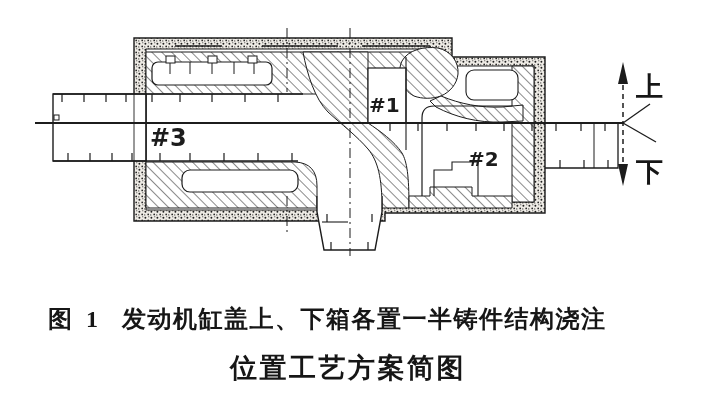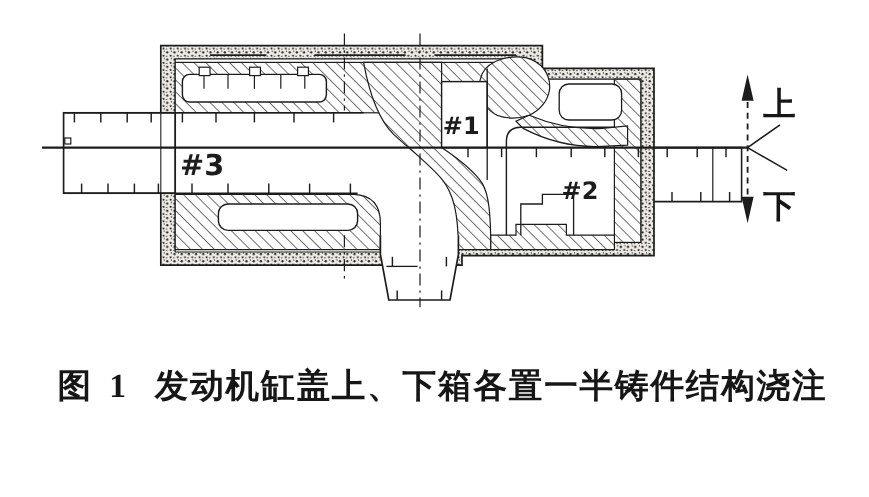--- a/index.html
+++ b/index.html
@@ -8,21 +8,21 @@
     width:724px;height:414px;
     background:#ffffff;
     font-family:"Liberation Serif", serif;
     color:#1c1c1c;
     overflow:hidden;
   }
   .drawing-wrap{position:absolute;left:0;top:0;width:724px;height:300px;}
   svg{display:block;}
   .ink{stroke:#1c1c1c;fill:none;}
   .caption{position:absolute;font-weight:bold;color:#161616;white-space:nowrap;}
-  .caption-line1{left:48px;top:303px;font-size:28px;letter-spacing:1.5px;}
+  .caption-line1{left:48px;top:303px;font-size:24px;letter-spacing:1.5px;}
   .caption-line1 .fig-no{margin-right:20px;letter-spacing:4px;}
   .caption-line2{left:230px;top:350px;font-size:27px;letter-spacing:2.5px;}
   .svg-label{font-family:"DejaVu Sans", sans-serif;font-weight:bold;fill:#1c1c1c;}
   .cjk-label{font-family:"Liberation Serif", serif;font-weight:bold;fill:#161616;}
 </style>
 </head>
 <body>
 
 <div class="page">
 
@@ -177,14 +177,15 @@
         <text class="svg-label" x="150" y="146" font-size="24">#3</text>
         <text class="svg-label" x="369" y="112" font-size="20">#1</text>
         <text class="svg-label" x="468" y="166" font-size="20">#2</text>
       </g>
     </svg>
   </div>
 
   <div class="caption caption-line1">
     <span class="fig-no">图 1</span><span>发动机缸盖上、下箱各置一半铸件结构浇注</span>
   </div>
+  <div class="caption caption-line2">位置工艺方案简图</div>
 
 </div>
 
 </body></html>

